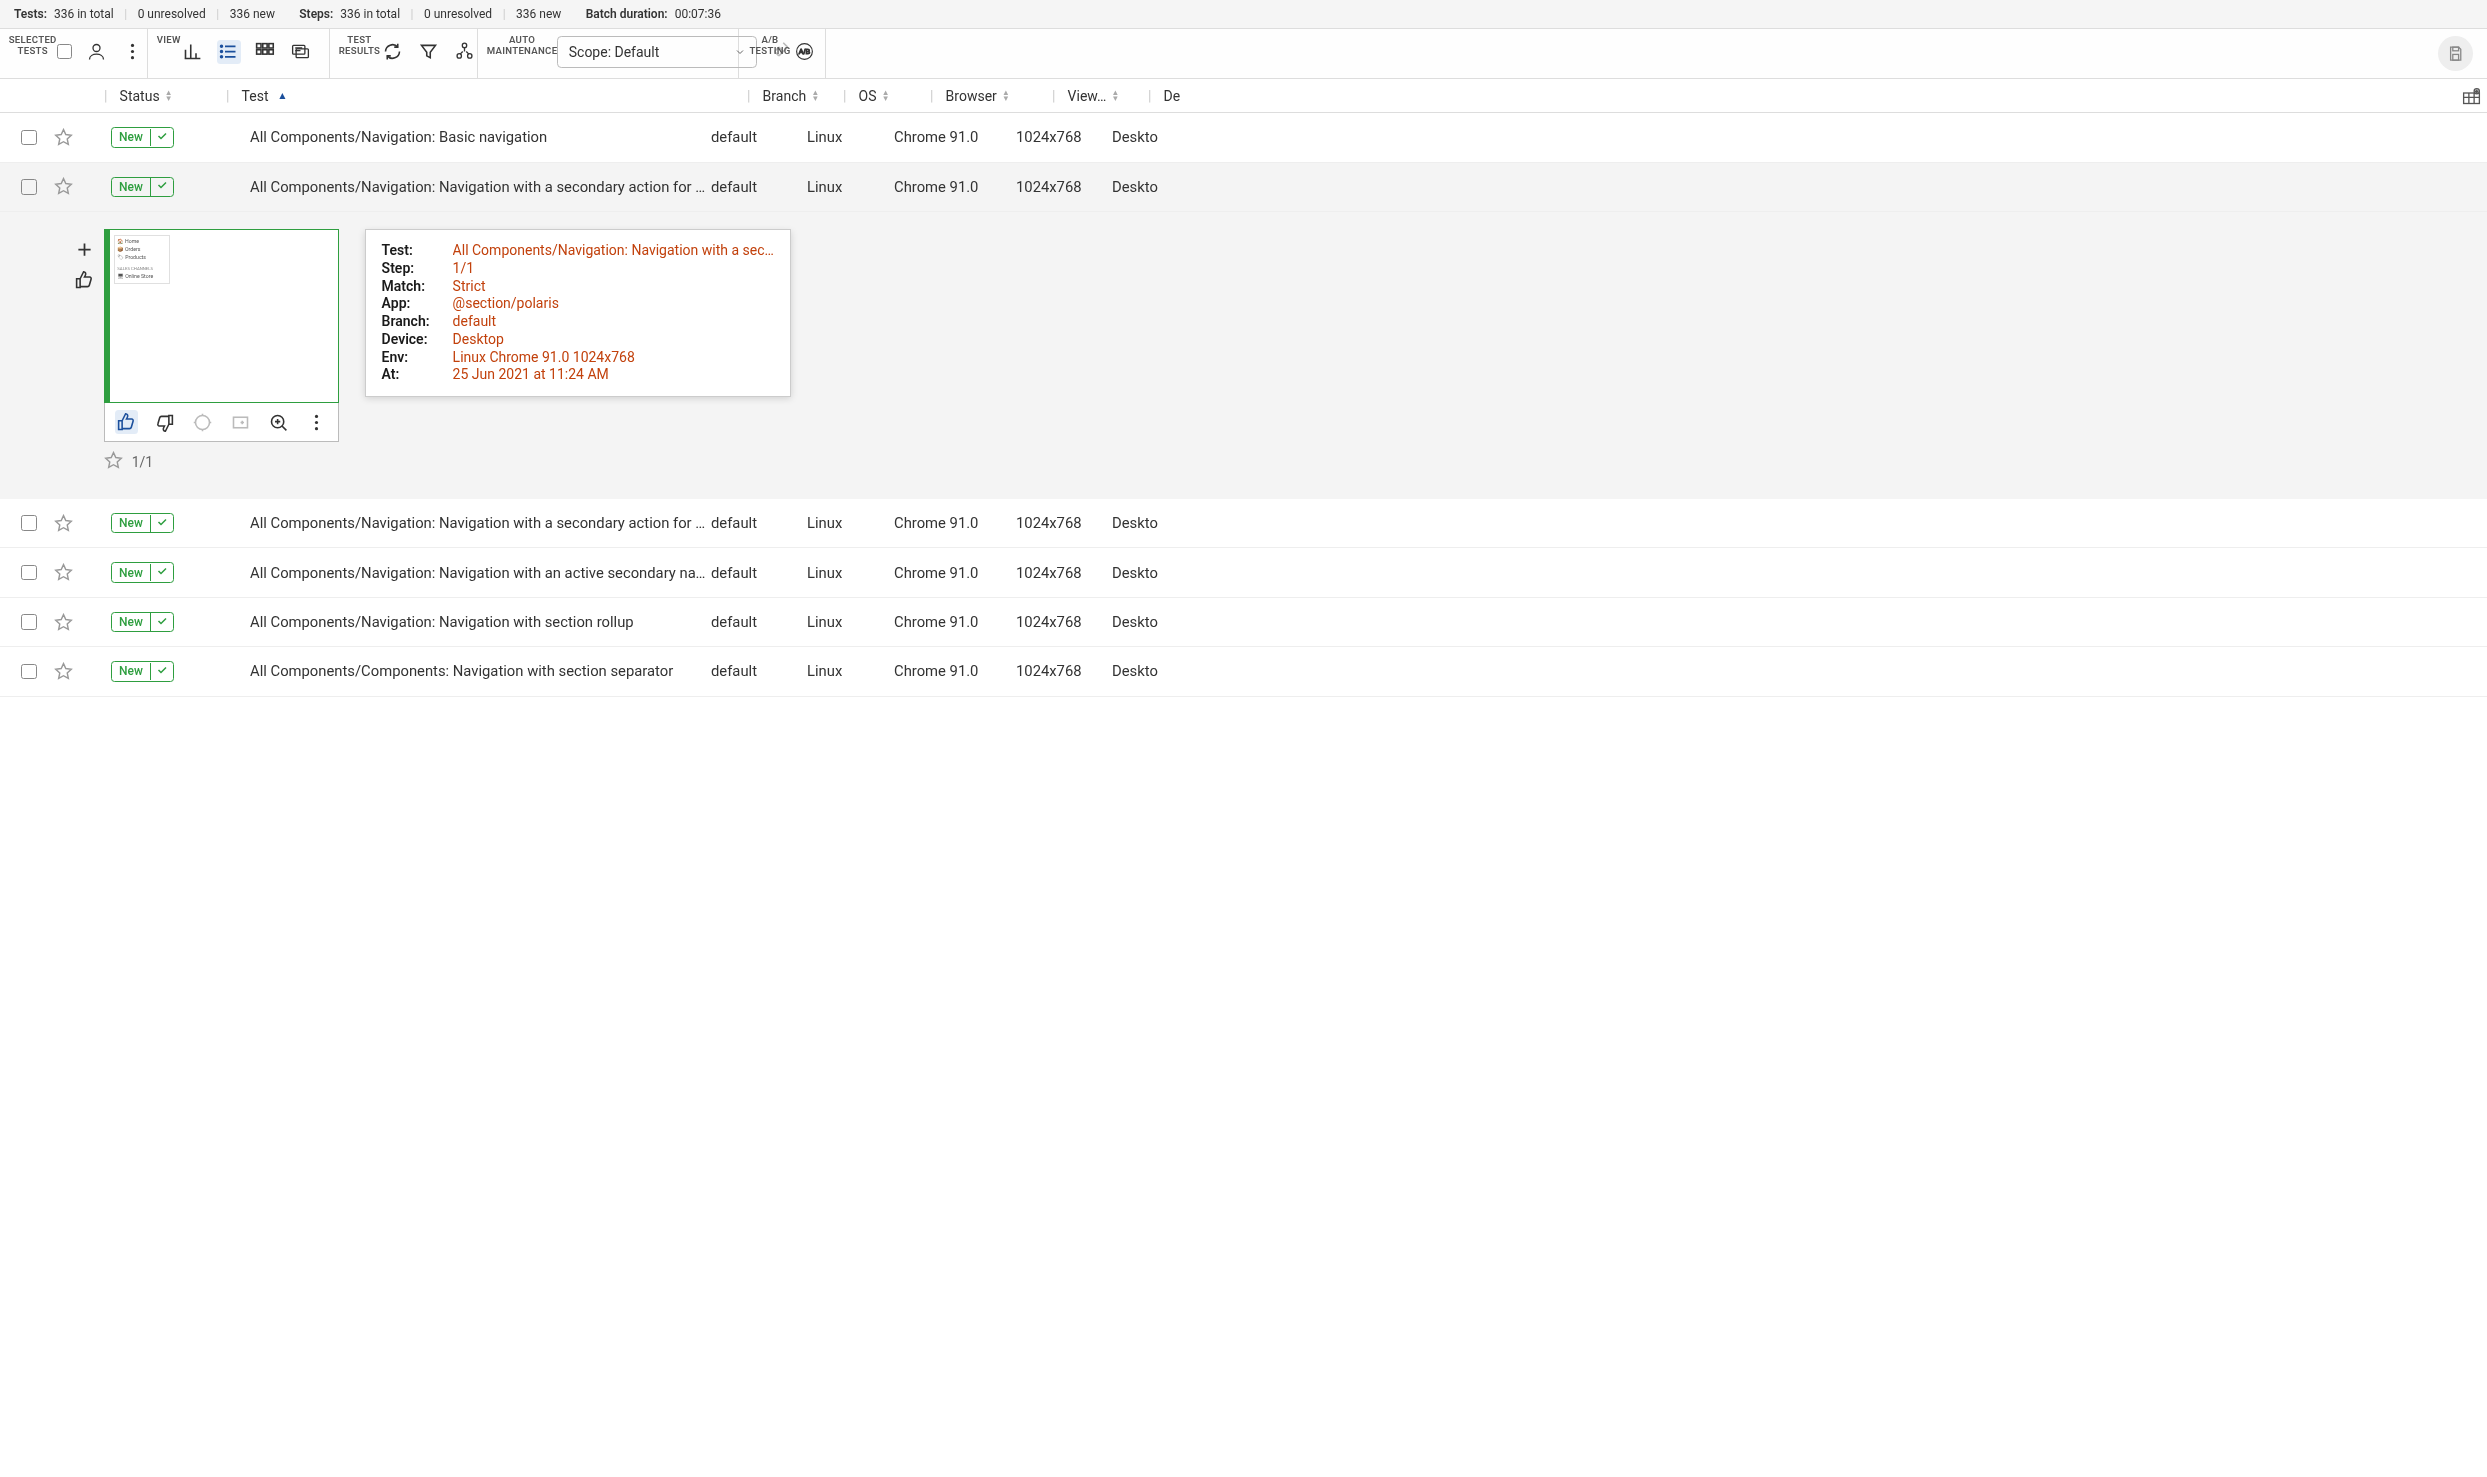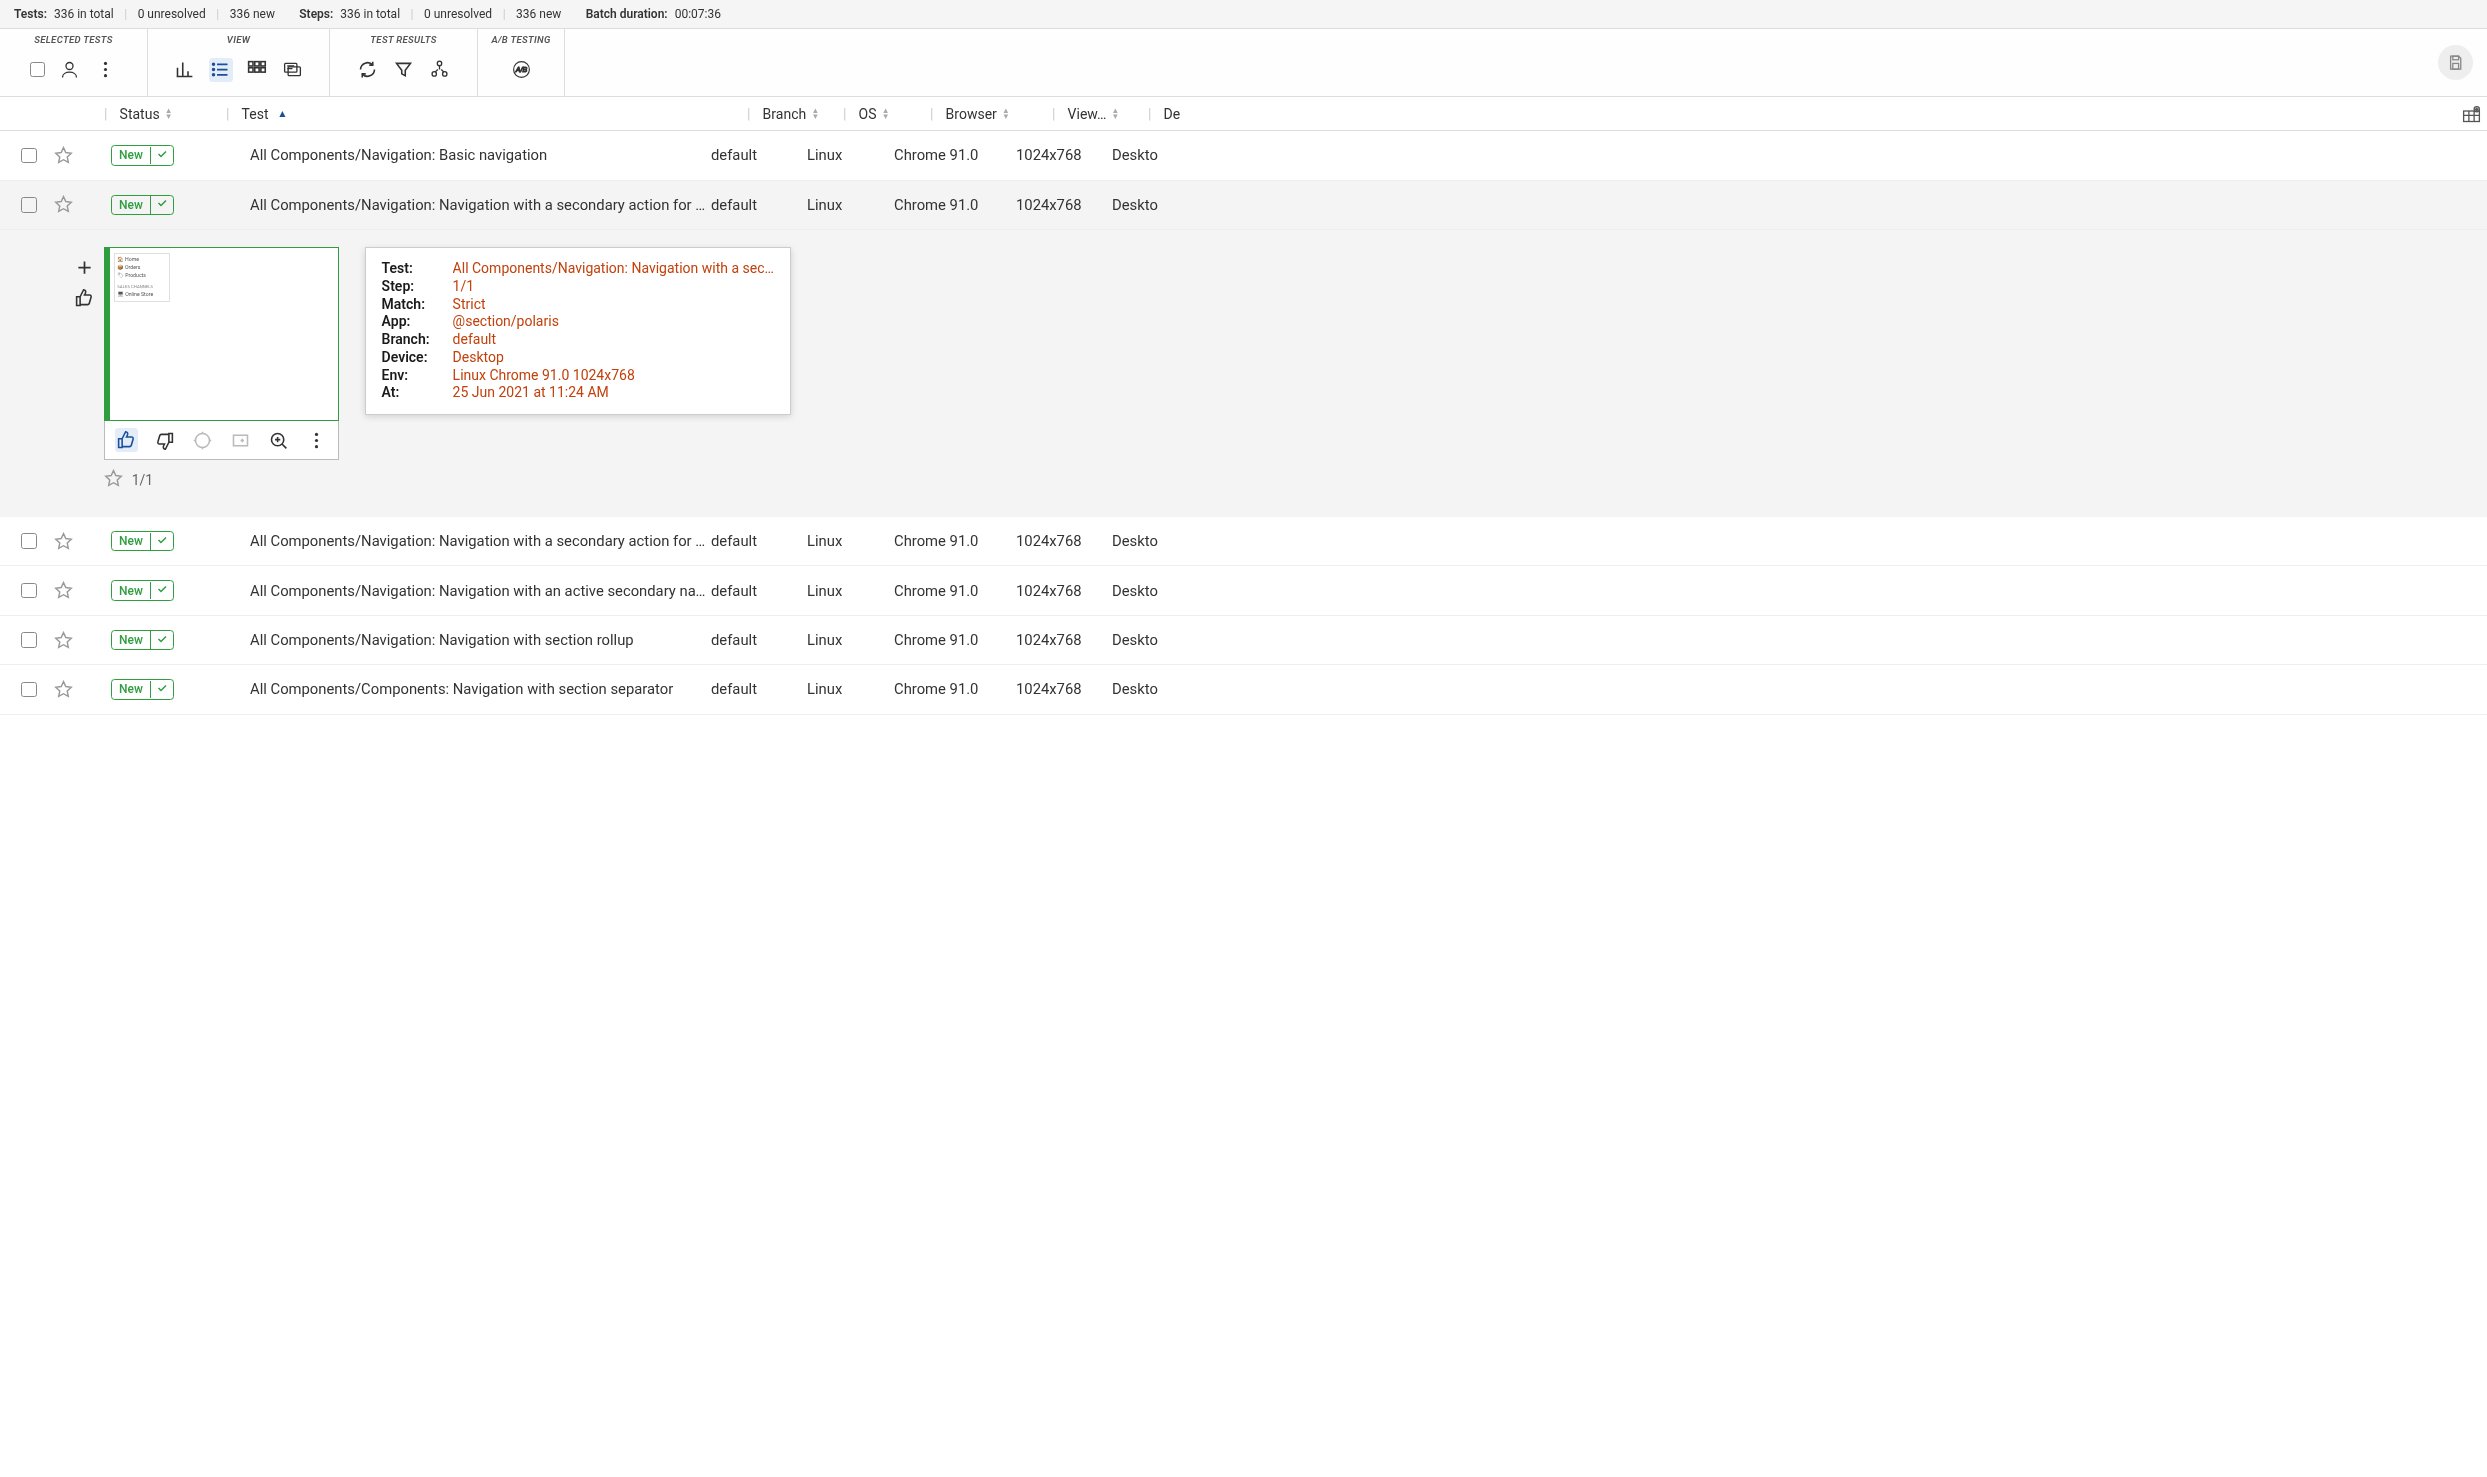--- a/index.html
+++ b/index.html
@@ -1,21 +1,21 @@
 <!DOCTYPE html>
 <html style="font-size:14px"><head>
 <meta charset="utf-8">
 <style>
 * { margin: 0; padding: 0; box-sizing: border-box; }
 body { font-family: -apple-system, BlinkMacSystemFont, "Segoe UI", Roboto, sans-serif; font-size: 12px; color: #1a1a1a; background: #fff; overflow-x: hidden; }
 .header-stats { display: flex; align-items: center; gap: 7px; padding: 7px 14px; background: #f5f5f5; border-bottom: 0.9px solid #ddd; font-size: 12px; color: #333; }
 .header-stats .label { font-weight: 600; }
 .header-stats .divider { color: #ccc; margin: 0 3.5px; }
 .toolbar { display: flex; border-bottom: 0.9px solid #ddd; background: #fefefe; }
-.toolbar-section { display: flex; flex-direction: column; border-right: 0.9px solid #ddd; padding: 5.2px 8.7px 8.7px; font-style: italic; }
+.toolbar-section { display: flex; flex-direction: row; border-right: 0.9px solid #ddd; padding: 5.2px 8.7px 8.7px; }
 .toolbar-section-label { font-size: 9.6px; font-weight: 600; color: #555; text-align: center; letter-spacing: 0.3px; margin-bottom: 7px; }
 .toolbar-row { display: flex; align-items: center; gap: 12px; justify-content: center; min-height: 35px; }
 .tool-icon { width: 24px; height: 24px; display: flex; align-items: center; justify-content: center; cursor: pointer; border-radius: 3.5px; color: #333; }
 .tool-icon.active { background: #e3ecf7; color: #1b4f9c; }
 .tool-icon svg { width: 21px; height: 21px; }
 .checkbox { width: 15.6px; height: 15.6px; border: 1.3px solid #888; border-radius: 2.6px; cursor: pointer; }
 .scope-select { display: flex; align-items: center; justify-content: space-between; border: 0.9px solid #bbb; border-radius: 4.3px; padding: 7px 10.4px; width: 200px; cursor: pointer; font-size: 14px; color: #333; }
 .save-btn { width: 35px; height: 35px; border-radius: 50%; background: #eee; display: flex; align-items: center; justify-content: center; color: #888; cursor: pointer; margin-left: auto; margin-right: 14px; align-self: center; }
 .col-headers { display: flex; align-items: center; border-bottom: 0.9px solid #ddd; padding: 8.7px 0; font-size: 14px; color: #333; position: relative; }
 .col-headers .col { display: flex; align-items: center; gap: 5.2px; }
@@ -139,20 +139,36 @@
       <div class="tool-icon">
           <svg viewBox="0 0 24 24" fill="none" stroke="currentColor" stroke-width="1.5">
             <circle cx="12" cy="5" r="2.5"></circle>
             <circle cx="6" cy="17" r="2.5"></circle>
             <circle cx="18" cy="17" r="2.5"></circle>
             <path d="M12 8v4M10 12l-3 3M14 12l3 3"></path>
           </svg>
         </div>
     </div>
   </div>
+  <div class="toolbar-section" style="width:261px">
+    <div class="toolbar-section-label">AUTO MAINTENANCE</div>
+    <div class="toolbar-row">
+      <div class="scope-select">
+        <span>Scope: Default</span>
+        <svg width="12" height="12" viewBox="0 0 24 24" fill="none" stroke="#666" stroke-width="2">
+            <path d="M6 9l6 6 6-6"></path>
+          </svg>
+      </div>
+      <div class="tool-icon" style="color:#bbb">
+          <svg viewBox="0 0 24 24" fill="none" stroke="currentColor" stroke-width="1.8">
+            <path d="M4 12l5 5M9 7l5 5M14 2l5 5M4 12l5-5M9 17l5-5M14 12l5-5"></path>
+          </svg>
+        </div>
+    </div>
+  </div>
   <div class="toolbar-section" style="width:87px">
     <div class="toolbar-section-label">A/B TESTING</div>
     <div class="toolbar-row">
       <div class="tool-icon">
           <svg viewBox="0 0 24 24" fill="none" stroke="currentColor" stroke-width="1.3" style="font-size:14px">
             <circle cx="12" cy="12" r="9"></circle>
             <text x="12" y="15" font-size="8" text-anchor="middle" fill="currentColor" font-family="sans-serif">A/B</text>
           </svg>
         </div>
     </div>

